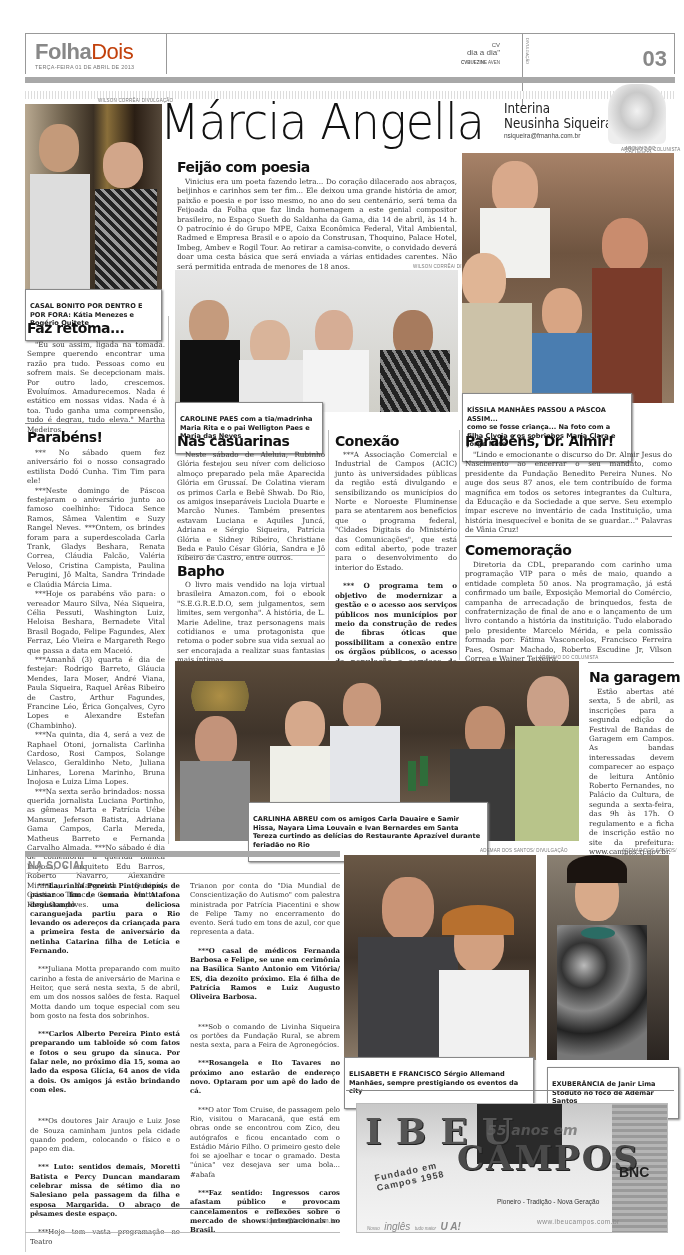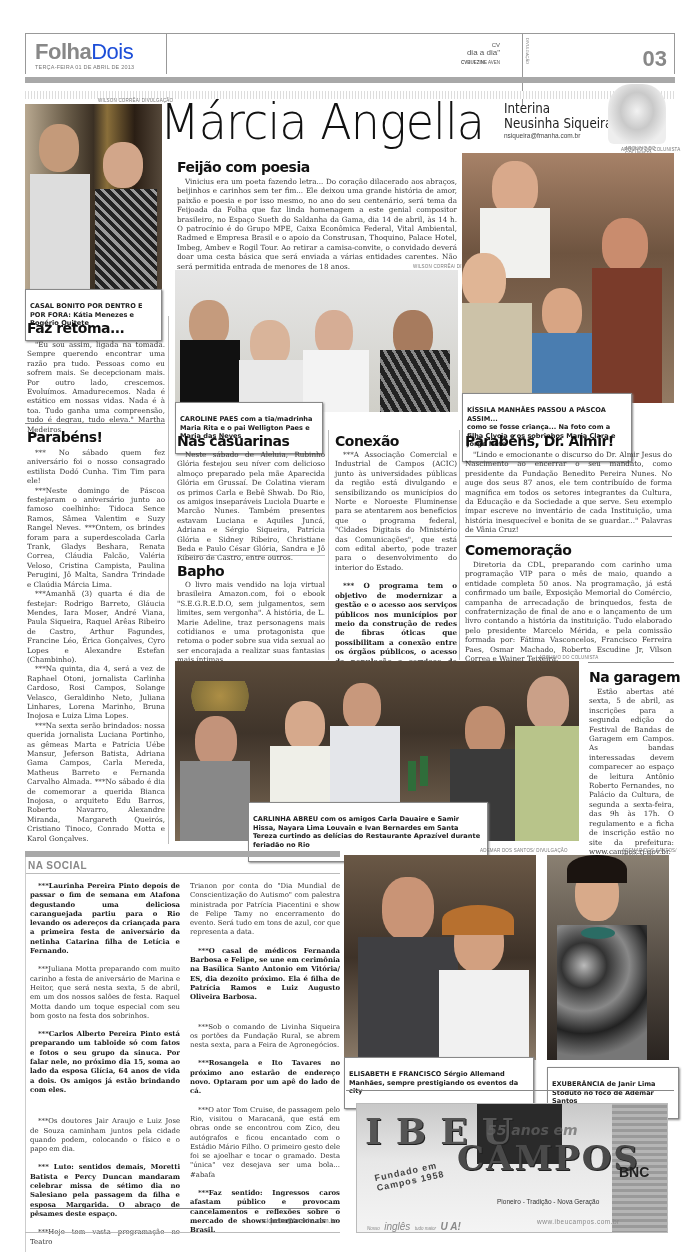--- a/index.html
+++ b/index.html
@@ -17,21 +17,21 @@
 .vline{position:absolute;width:1px;background:#888}
 .hline{position:absolute;height:1px;background:#888}
 .stripe{background:repeating-linear-gradient(90deg,#ddd 0,#ddd 1px,#fff 1px,#fff 3px)}
 </style>
 </head>
 <body>
 
 <div class="abs" style="left:25px;top:33px;width:650px;height:44px;border-top:1px solid #999;">
   <div class="abs" style="left:0;top:0;width:1px;height:40px;background:#999"></div>
   <div class="abs sans" style="left:10px;top:5px;font-size:22px;letter-spacing:-0.5px;color:#888;">
-    <span style="font-weight:bold">Folha</span><span style="color:#1d4ed8">Dois</span>
+    <span style="font-weight:bold">Folha</span><span style="color:#c2410c">Dois</span>
   </div>
   <div class="abs sans" style="left:10px;top:30px;font-size:5.5px;color:#777;letter-spacing:0.2px">TERÇA-FEIRA 01 DE ABRIL DE 2013</div>
   <div class="abs" style="left:141px;top:0;width:1px;height:40px;background:#999"></div>
   <div class="abs sans" style="left:400px;top:8px;width:75px;text-align:right;color:#555">
     <div style="font-size:6px">CV</div>
     <div style="font-size:8px">dia a dia"</div>
     <div style="font-size:4.5px;margin-top:3px"><b>CVBUEZINE</b> <span>AVEN</span></div>
   </div>
   <div class="abs" style="left:497px;top:0;width:1px;height:73px;background:#999"></div>
   <div class="abs sans" style="left:500px;top:4px;font-size:4px;color:#888;writing-mode:vertical-rl">DIVULGAÇÃO</div>
@@ -60,20 +60,21 @@
 <div class="h2 abs" style="left:27px;top:320px">Faz retoma...</div>
 <div class="abs body-txt" style="left:27px;top:340px;width:138px">
     <p>"Eu sou assim, ligada na tomada. Sempre querendo encontrar uma razão pra tudo. Pessoas como eu sofrem mais. Se decepcionam mais. Por outro lado, crescemos. Evoluímos. Amadurecemos. Nada é estático em nossas vidas. Nada é à toa. Tudo ganha uma compreensão, tudo é degrau, tudo eleva." Martha Medeiros.</p>
   </div>
 <div class="hline" style="left:25px;top:423px;width:140px"></div>
 
 <div class="h2 abs" style="left:27px;top:429px">Parabéns!</div>
 <div class="abs body-txt" style="left:27px;top:448px;width:138px">
   <p>*** No sábado quem fez aniversário foi o nosso consagrado estilista Dodó Cunha. Tim Tim para ele!</p>
   <p>***Neste domingo de Páscoa festejaram o aniversário junto ao famoso coelhinho: Tidoca Sence Ramos, Sâmea Valentim e Suzy Rangel Neves. ***Ontem, os brindes foram para a superdescolada Carla Trank, Gladys Beshara, Renata Correa, Cláudia Falcão, Valéria Veloso, Cristina Campista, Paulina Perugini, Jô Malta, Sandra Trindade e Claúdia Márcia Lima.</p>
+  <p>***Hoje os parabéns vão para: o vereador Mauro Silva, Néa Siqueira, Célia Pessuti, Washington Luiz, Heloisa Beshara, Bernadete Vital Brasil Bogado, Felipe Fagundes, Alex Ferraz, Léo Vieira e Margareth Rego que passa a data em Maceió.</p>
   <p>***Amanhã (3) quarta é dia de festejar: Rodrigo Barreto, Gláucia Mendes, Iara Moser, André Viana, Paula Siqueira, Raquel Arêas Ribeiro de Castro, Arthur Fagundes, Francine Léo, Érica Gonçalves, Cyro Lopes e Alexandre Estefan (Chambinho).</p>
   <p>***Na quinta, dia 4, será a vez de Raphael Otoni, jornalista Carlinha Cardoso, Rosi Campos, Solange Velasco, Geraldinho Neto, Juliana Linhares, Lorena Marinho, Bruna Inojosa e Luiza Lima Lopes.</p>
   <p>***Na sexta serão brindados: nossa querida jornalista Luciana Portinho, as gêmeas Marta e Patrícia Uébe Mansur, Jeferson Batista, Adriana Gama Campos, Carla Mereda, Matheus Barreto e Fernanda Carvalho Almada. ***No sábado é dia de comemorar a querida Bianca Inojosa, o arquiteto Edu Barros, Roberto Navarro, Alexandre Miranda, Margareth Queirós, Cristiano Tinoco, Conrado Motta e Karol Gonçalves.</p>
 </div>
 <div class="vline" style="left:168px;top:316px;height:528px;background:#bbb"></div>
 
 <div class="h2 abs" style="left:177px;top:159px">Feijão com poesia</div>
 <div class="abs body-txt" style="left:177px;top:177px;width:280px">
     <p>Vinicius era um poeta fazendo letra... Do coração dilacerado aos abraços, beijinhos e carinhos sem ter fim... Ele deixou uma grande história de amor, paixão e poesia e por isso mesmo, no ano do seu centenário, será tema da Feijoada da Folha que faz linda homenagem a este genial compositor brasileiro, no Espaço Sueth do Saldanha da Gama, dia 14 de abril, às 14 h. O patrocínio é do Grupo MPE, Caixa Econômica Federal, Vital Ambiental, Radmed e Empresa Brasil e o apoio da Construsan, Thoquino, Palace Hotel, Imbeg, Ambev e Rogil Tour. Ao retirar a camisa-convite, o convidado deverá doar uma cesta básica que será enviada a várias entidades carentes. Não será permitida entrada de menores de 18 anos.</p>
   </div>

